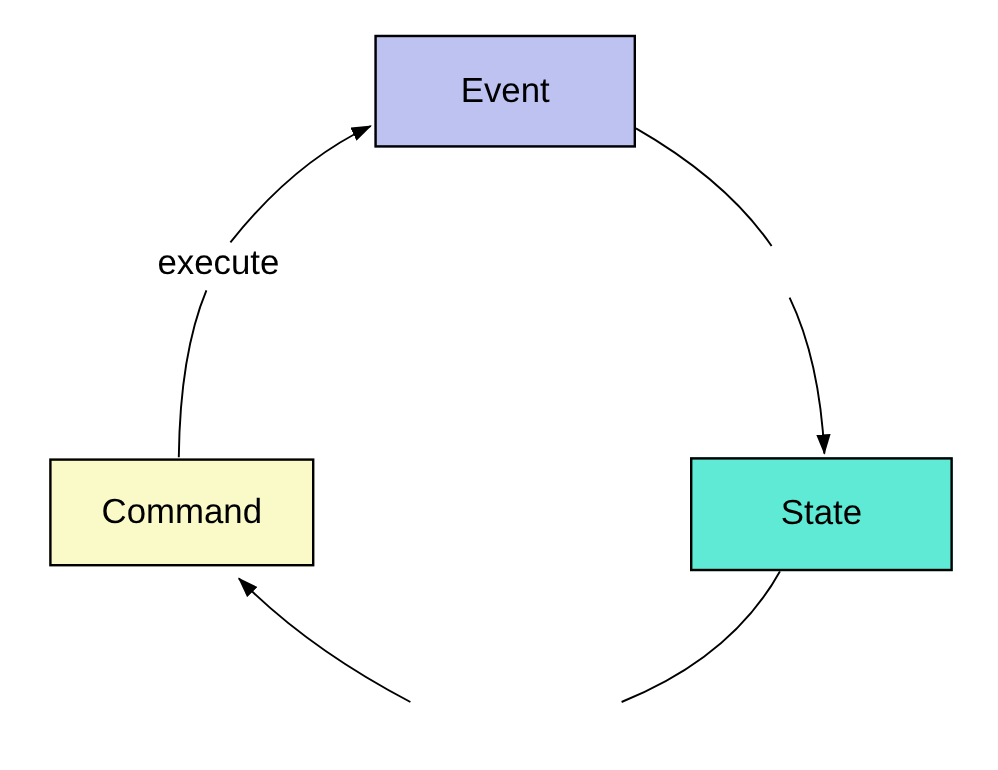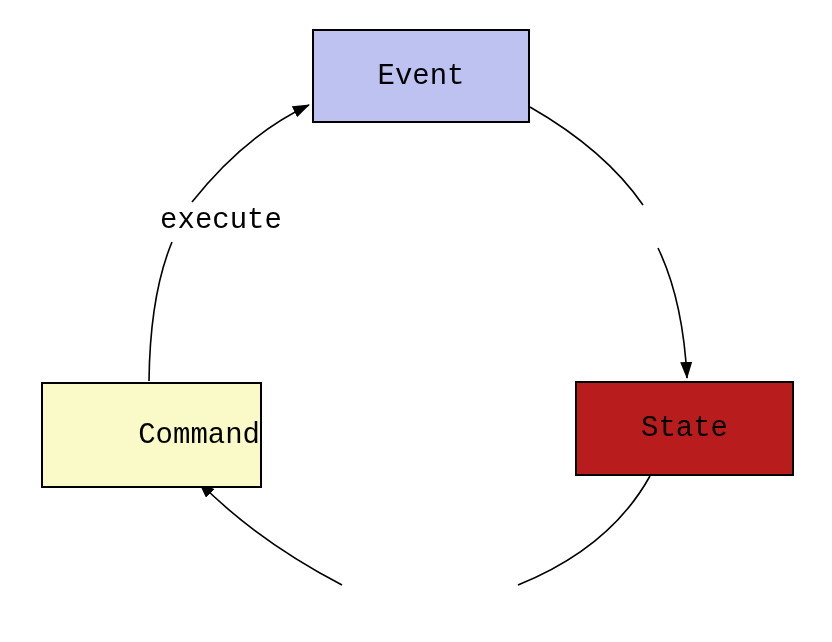--- a/index.html
+++ b/index.html
@@ -1,21 +1,21 @@
 <!DOCTYPE html>
 <html><head>
 <meta charset="utf-8">
 <style>
   html, body { margin: 0; padding: 0; background: #ffffff; }
   .canvas {
     position: relative;
     width: 832px;
     height: 642px;
     background: #ffffff;
-    font-family: Liberation Mono, monospace;
+    font-family: Liberation Sans, sans-serif;
     overflow: hidden;
   }
   .edges-svg {
     position: absolute;
     left: 0; top: 0;
     width: 832px; height: 642px;
   }
   .edge {
     fill: none;
     stroke: #000000;
@@ -35,24 +35,23 @@
     white-space: nowrap;
   }
   .edge-label {
     position: absolute;
     transform: translate(-50%, -50%);
     font-size: 29px;
     color: #000000;
     white-space: nowrap;
     background: #ffffff;
     padding: 0 2px;
-    margin-left: 39px;
   }
   #node-event   { left: 312px; top: 29px;  width: 218px; height: 94px; }
-  #node-command { left: 41px;  top: 382px; width: 221px; height: 106px; justify-content: flex-end; }
+  #node-command { left: 41px;  top: 382px; width: 221px; height: 90px; }
   #node-state   { left: 575px; top: 381px; width: 219px; height: 95px; }
   #label-execute { left: 182px; top: 220px; }
   #label-apply   { left: 653px; top: 228px; }
   #label-business-process { left: 439px; top: 606px; }
 </style>
 </head>
 <body>
 
 <div class="canvas">
 
@@ -70,21 +69,21 @@
     <path class="edge" d="M658,248 Q683,300 687,378" marker-end="url(#arrowhead)"></path>
 
     <path class="edge" d="M650,476 Q610,548 518,585"></path>
     <path class="edge" d="M342,585 Q256,540 199,482" marker-end="url(#arrowhead)"></path>
   </svg>
 
   <div class="node" id="node-event" style="background-color: rgb(190, 194, 241);">
     <span class="node-label">Event</span>
   </div>
 
-  <div class="node" id="node-state" style="background-color: #b91c1c;">
+  <div class="node" id="node-state" style="background-color: #5eead4;">
     <span class="node-label">State</span>
   </div>
 
   <div class="node" id="node-command" style="background-color: rgb(250, 250, 201);">
     <span class="node-label">Command</span>
   </div>
 
   <div class="edge-label" id="label-execute">execute</div>
 
 

